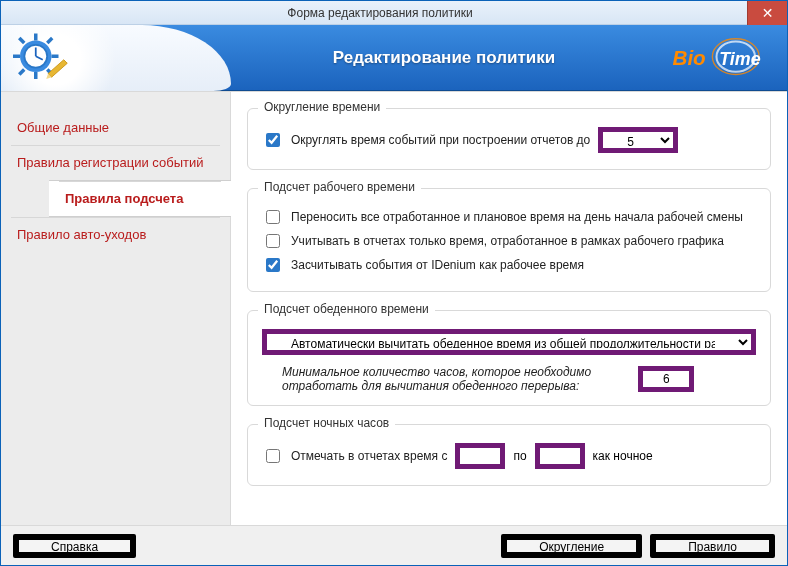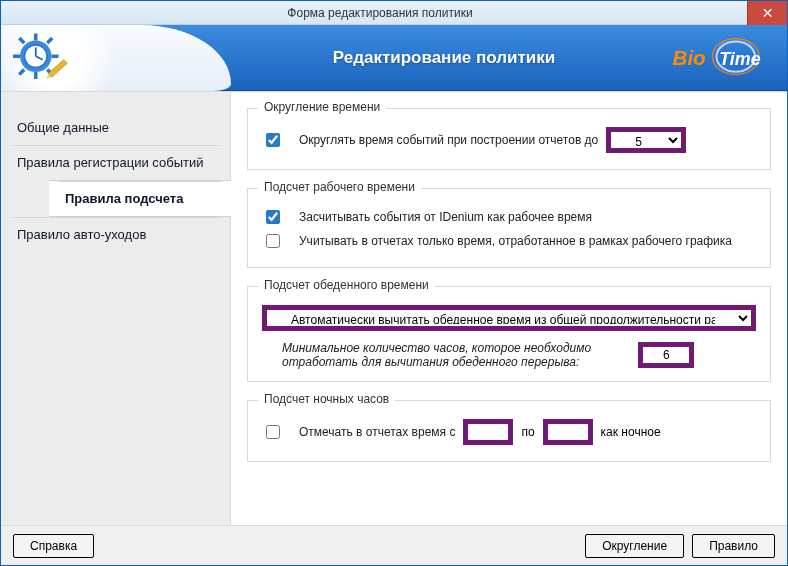--- a/index.html
+++ b/index.html
@@ -90,21 +90,21 @@
   }
   .sidebar {
     width: 230px;
     background: #ececec;
     border-right: 1px solid #d9d9d9;
     padding-top: 18px;
   }
   .side-item {
     padding: 10px 16px;
     font-size: 13px;
-    color: #0f172a;
+    color: #b91c1c;
     cursor: pointer;
     position: relative;
   }
   .side-item + .side-item::before {
     content: "";
     position: absolute;
     left: 10px; right: 10px; top: 0;
     height: 1px;
     background: #d7d7d7;
   }
@@ -117,21 +117,21 @@
     margin-left: 48px;
   }
 
   .main {
     flex: 1;
     padding: 6px 16px 0 16px;
     overflow: auto;
   }
   .group {
     border: 1px solid #d9d9d9;
-    border-radius: 0;
+    border-radius: 6px;
     padding: 14px 14px 12px 14px;
     margin: 10px 0 18px 0;
     position: relative;
   }
   .group-title {
     position: absolute;
     top: -9px;
     left: 10px;
     background: #fff;
     padding: 0 6px;
@@ -140,21 +140,21 @@
   }
   .row {
     display: flex;
     align-items: center;
     gap: 8px;
     margin: 4px 0;
   }
   label.cb {
     display: flex;
     align-items: center;
-    gap: 16px;
+    gap: 8px;
     cursor: pointer;
     color: #222;
   }
   input[type=checkbox] {
     width: 14px; height: 14px;
     accent-color: #2a78c8;
   }
   select, input[type=text] {
     font: inherit;
     border: 5px solid #701a75;
@@ -190,23 +190,23 @@
     display: flex;
     align-items: center;
     padding: 0 12px;
     gap: 8px;
     background: #f0f0f0;
   }
   .footer .spacer { flex: 1; }
   button.btn {
     font: inherit;
     height: 24px;
-    padding: 0 16px;
+    padding: 0 32px;
     background: #f4f4f4;
-    border: 1px solid #000000;
+    border: 6px solid #000000;
     border-radius: 2px;
     cursor: pointer;
   }
 </style>
 </head>
 <body>
 
 <div class="window">
 
   <div class="titlebar">
@@ -279,28 +279,34 @@
           <select style="width:80px">
             <option>5 Мин</option>
           </select>
         </div>
       </div>
 
       <div class="group">
         <div class="group-title">Подсчет рабочего времени</div>
         <div class="row">
           <label class="cb">
+            <input type="checkbox" style="">
+            <span>Переносить все отработанное и плановое время на день начала рабочей смены</span>
+          </label>
+        </div>
+        <div class="row">
+          <label class="cb">
+            <input type="checkbox" style="">
+            <span>Учитывать в отчетах только время, отработанное в рамках рабочего графика</span>
+          </label>
+        </div>
+        <div class="row">
+          <label class="cb">
             <input type="checkbox" checked="" style="">
             <span>Засчитывать события от IDenium как рабочее время</span>
-          </label>
-        </div>
-        <div class="row">
-          <label class="cb">
-            <input type="checkbox" style="">
-            <span>Учитывать в отчетах только время, отработанное в рамках рабочего графика</span>
           </label>
         </div>
       </div>
 
       <div class="group">
         <div class="group-title">Подсчет обеденного времени</div>
         <div class="row">
           <select class="wide">
             <option>Автоматически вычитать обеденное время из общей продолжительности рабочего дня</option>
           </select>

